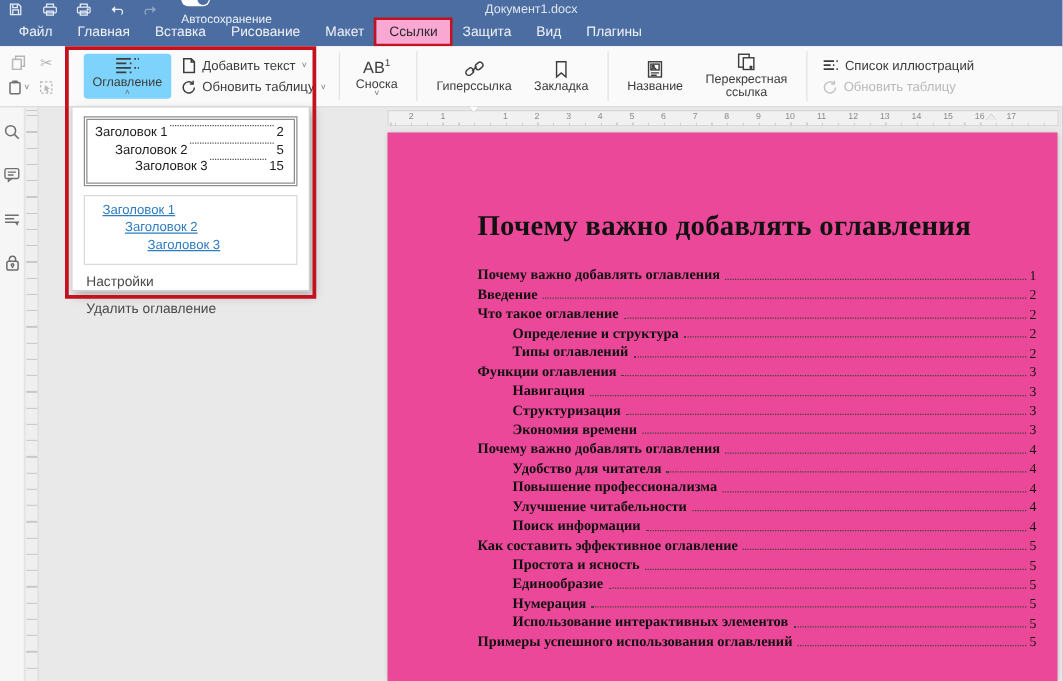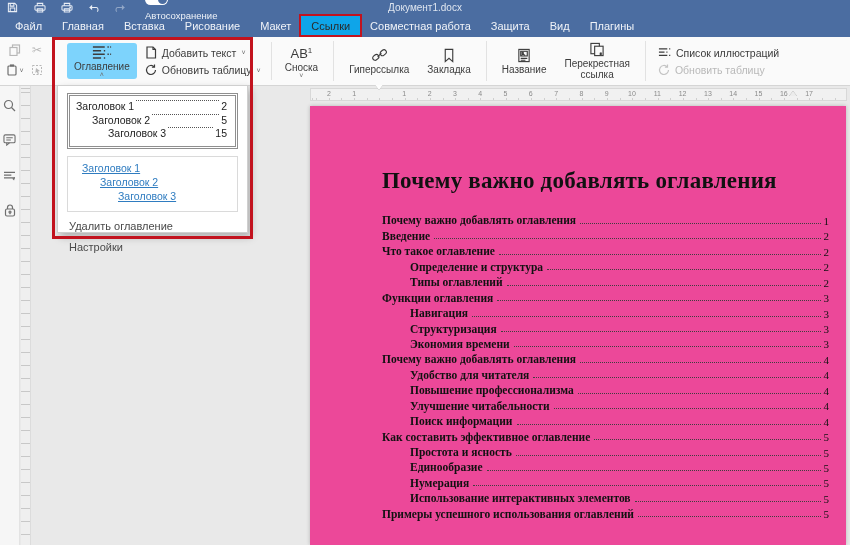--- a/index.html
+++ b/index.html
@@ -14,21 +14,21 @@
   .qa-ico svg { display:block; }
   .qa-ico.dim { opacity:.45; }
   .autosave { display:flex; align-items:flex-start; gap:5px; margin-left:4px;flex-direction:column; }
   .toggle { width:23px; height:11px; border-radius:6px; background:#ffffff; position:relative; }
   .toggle .knob { position:absolute; right:1px; top:1px; width:9px; height:9px; border-radius:50%; background:#4b6da1; }
   .autosave-label { color:#eef2f8; font-size:9.5px; }
   .win-title { position:absolute; left:0; right:0; top:2px; text-align:center; color:#dfe6f0; font-size:10px; pointer-events:none; }
 
   .tab-row { position:relative; height:22px; display:flex; align-items:stretch; padding-left:5px; }
   .tab { color:#f0f3f8; font-size:11px; padding:0 10px; display:flex; align-items:center; cursor:default; position:relative; }
-  .tab.active { background:#0ea5e9; color:#2b2b2b; }
+  .tab.active { background:#f9a8d4; color:#2b2b2b; }
   .tab-red { position:absolute; inset:-1px -2px 0 -2px; border:2.5px solid #c2121e; pointer-events:none; }
 
   
   .ribbon { position:absolute; left:0; top:37px; width:850px; height:49px; background:#fafafa; border-bottom:1px solid #d5d5d5; display:flex; align-items:stretch; }
   .rgroup { display:flex; align-items:center; gap:4px; padding:3px 6px; }
   .vsep { width:1px; background:#e2e2e2; margin:4px 2px; }
   .btn-big { display:flex; flex-direction:column; align-items:center; justify-content:center; gap:1px; padding:2px 7px; border-radius:3px; color:#3c3c3c; font-size:10px; }
   .btn-big.pressed { background:#7dd3fc; }
   .btn-big .chev { font-size:7px; color:#6d6d6d; line-height:4px; }
   .btn-col { display:flex; flex-direction:column; justify-content:center; gap:3px; }
@@ -128,21 +128,20 @@
       </span>
       <span class="win-title">Документ1.docx</span>
     </div>
     <div class="tab-row">
         <span class="tab">Файл</span>
         <span class="tab">Главная</span>
         <span class="tab">Вставка</span>
         <span class="tab">Рисование</span>
         <span class="tab">Макет</span>
         <span class="tab active">Ссылки<span class="tab-red"></span></span>
-        <span class="tab">Совместная работа</span>
         <span class="tab">Защита</span>
         <span class="tab">Вид</span>
         <span class="tab">Плагины</span>
       </div>
   </div>
 
   <div class="ribbon">
     <div class="clip-grid">
       <span class="clip-ico">
         <svg class="ig" width="12" height="12" viewBox="0 0 12 12" style="stroke:#b7b7b7">
@@ -446,19 +445,19 @@
         <div class="prev-row link-row" style="padding-left: 8px;">
           <a>Заголовок 1</a>
         </div>
         <div class="prev-row link-row" style="padding-left: 26px;">
           <a>Заголовок 2</a>
         </div>
         <div class="prev-row link-row" style="padding-left: 44px;">
           <a>Заголовок 3</a>
         </div>
       </div>
+    <div class="menu-item">Настройки</div>
     <div class="menu-item">Удалить оглавление</div>
-    <div class="menu-item">Настройки</div>
   </div>
 
   <div class="red-rect-main"></div>
 
 </div>
 
 </body></html>

